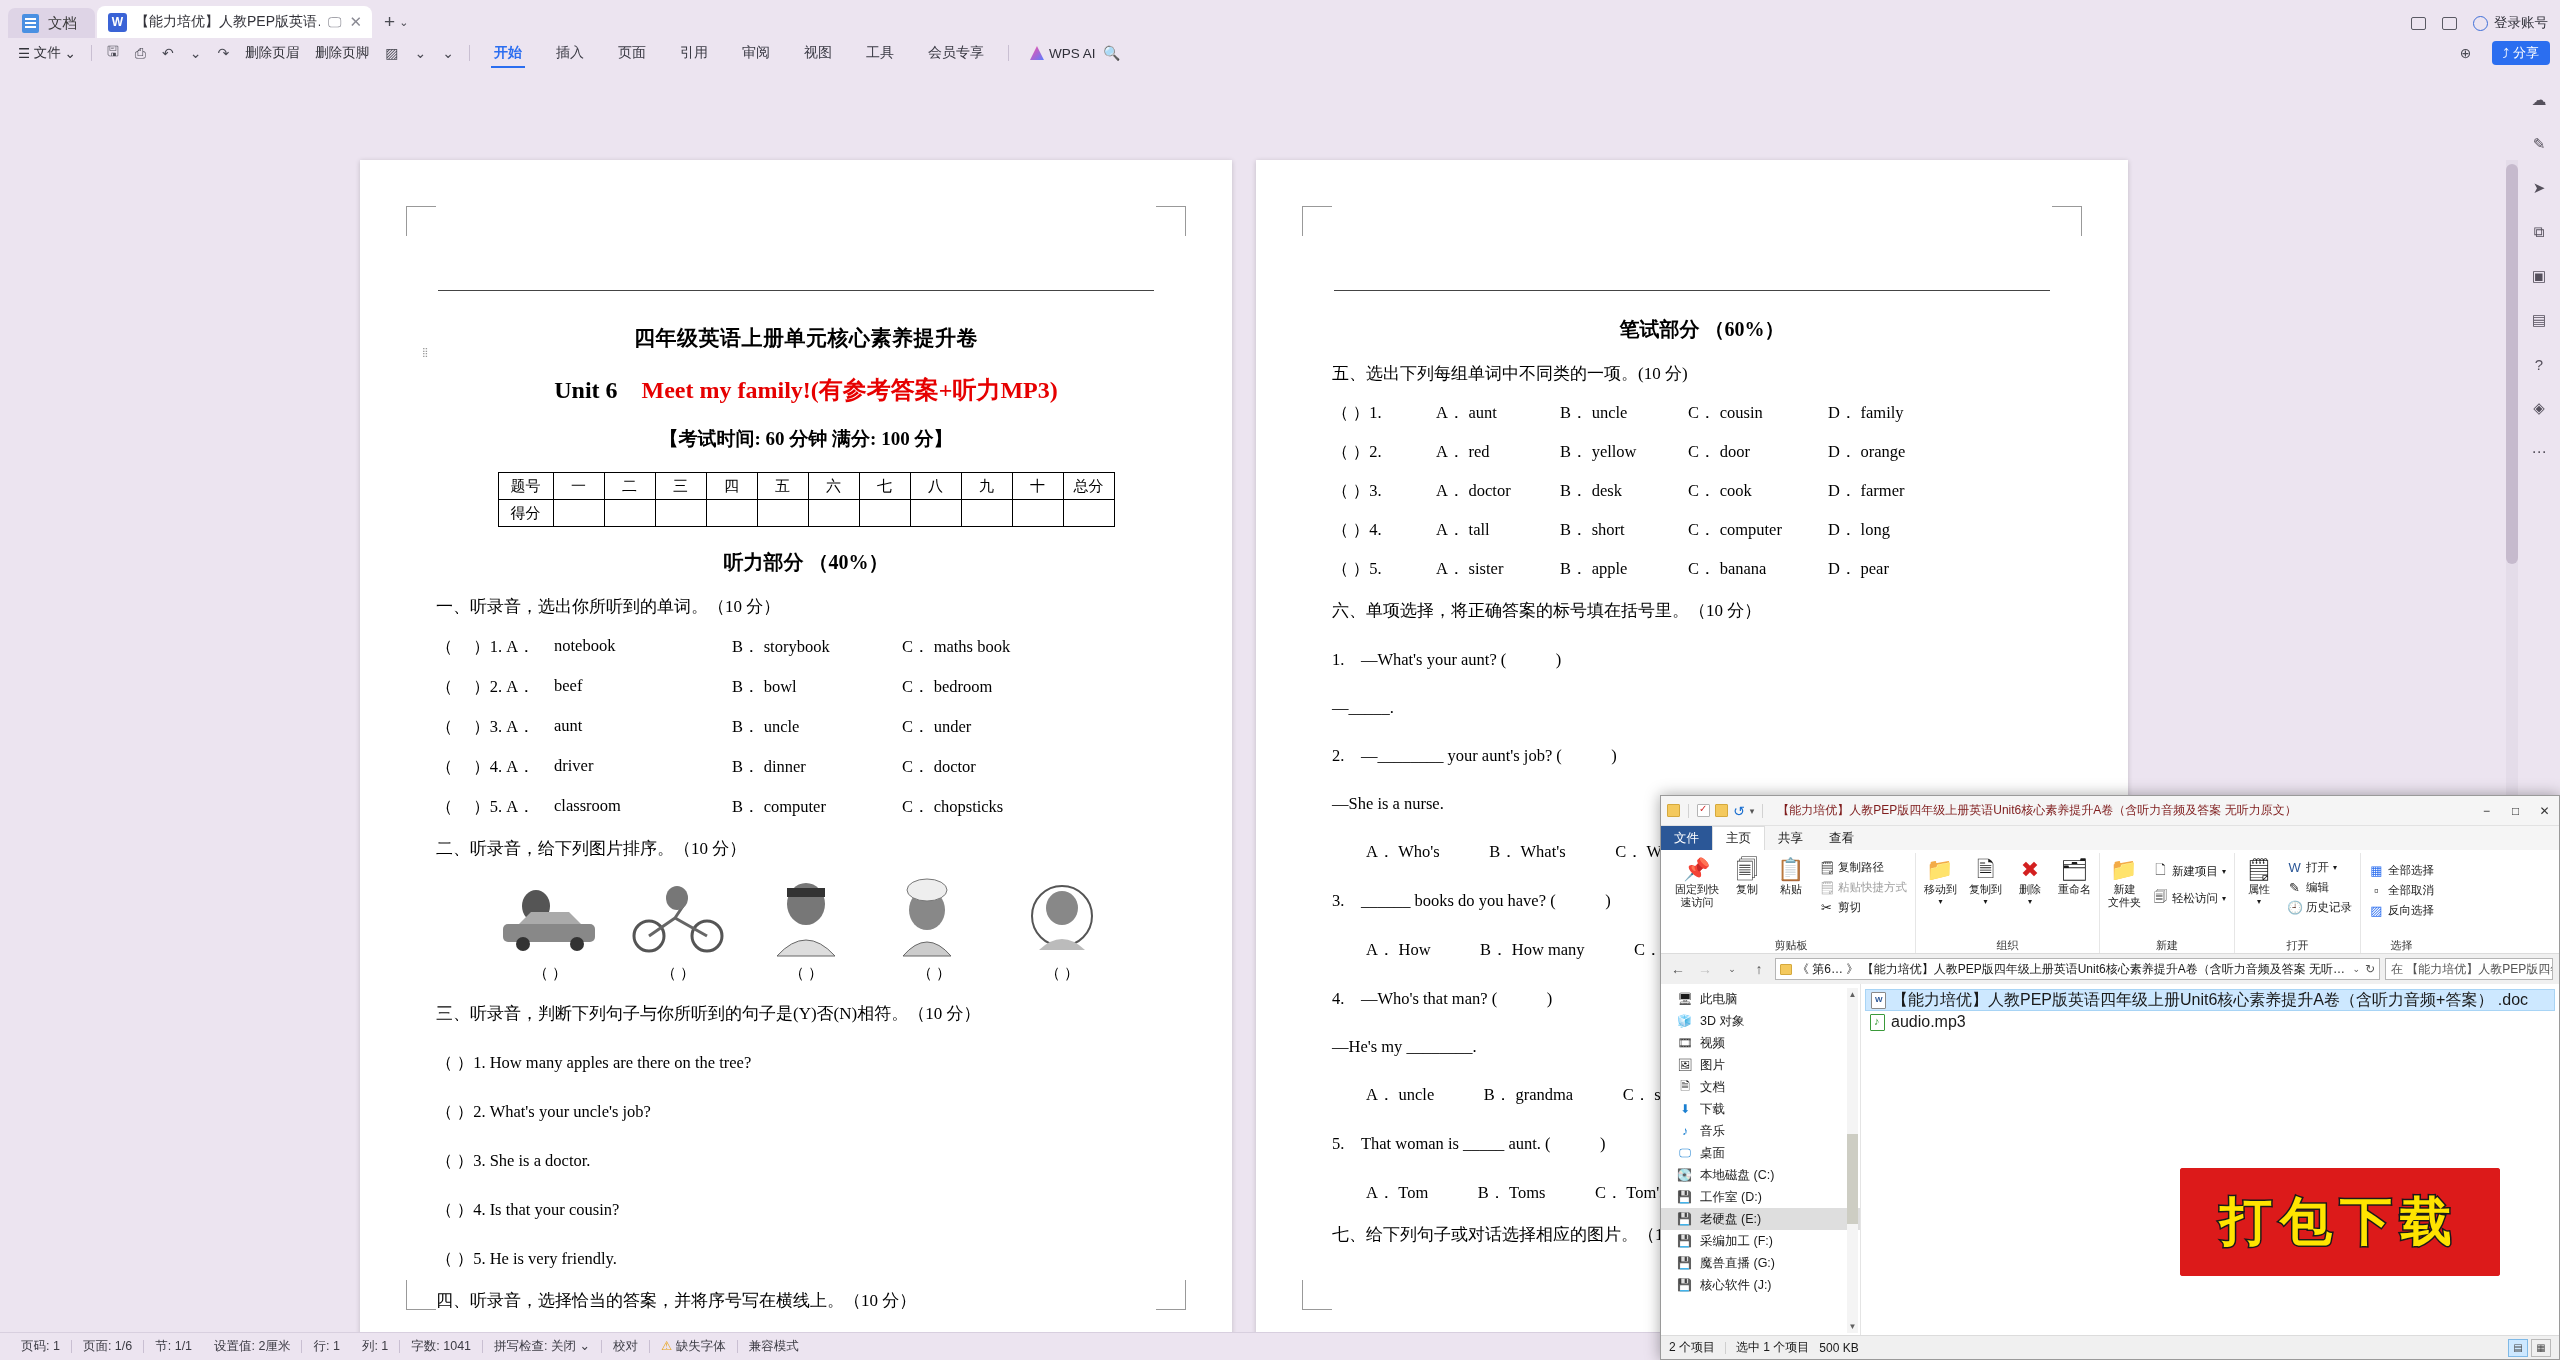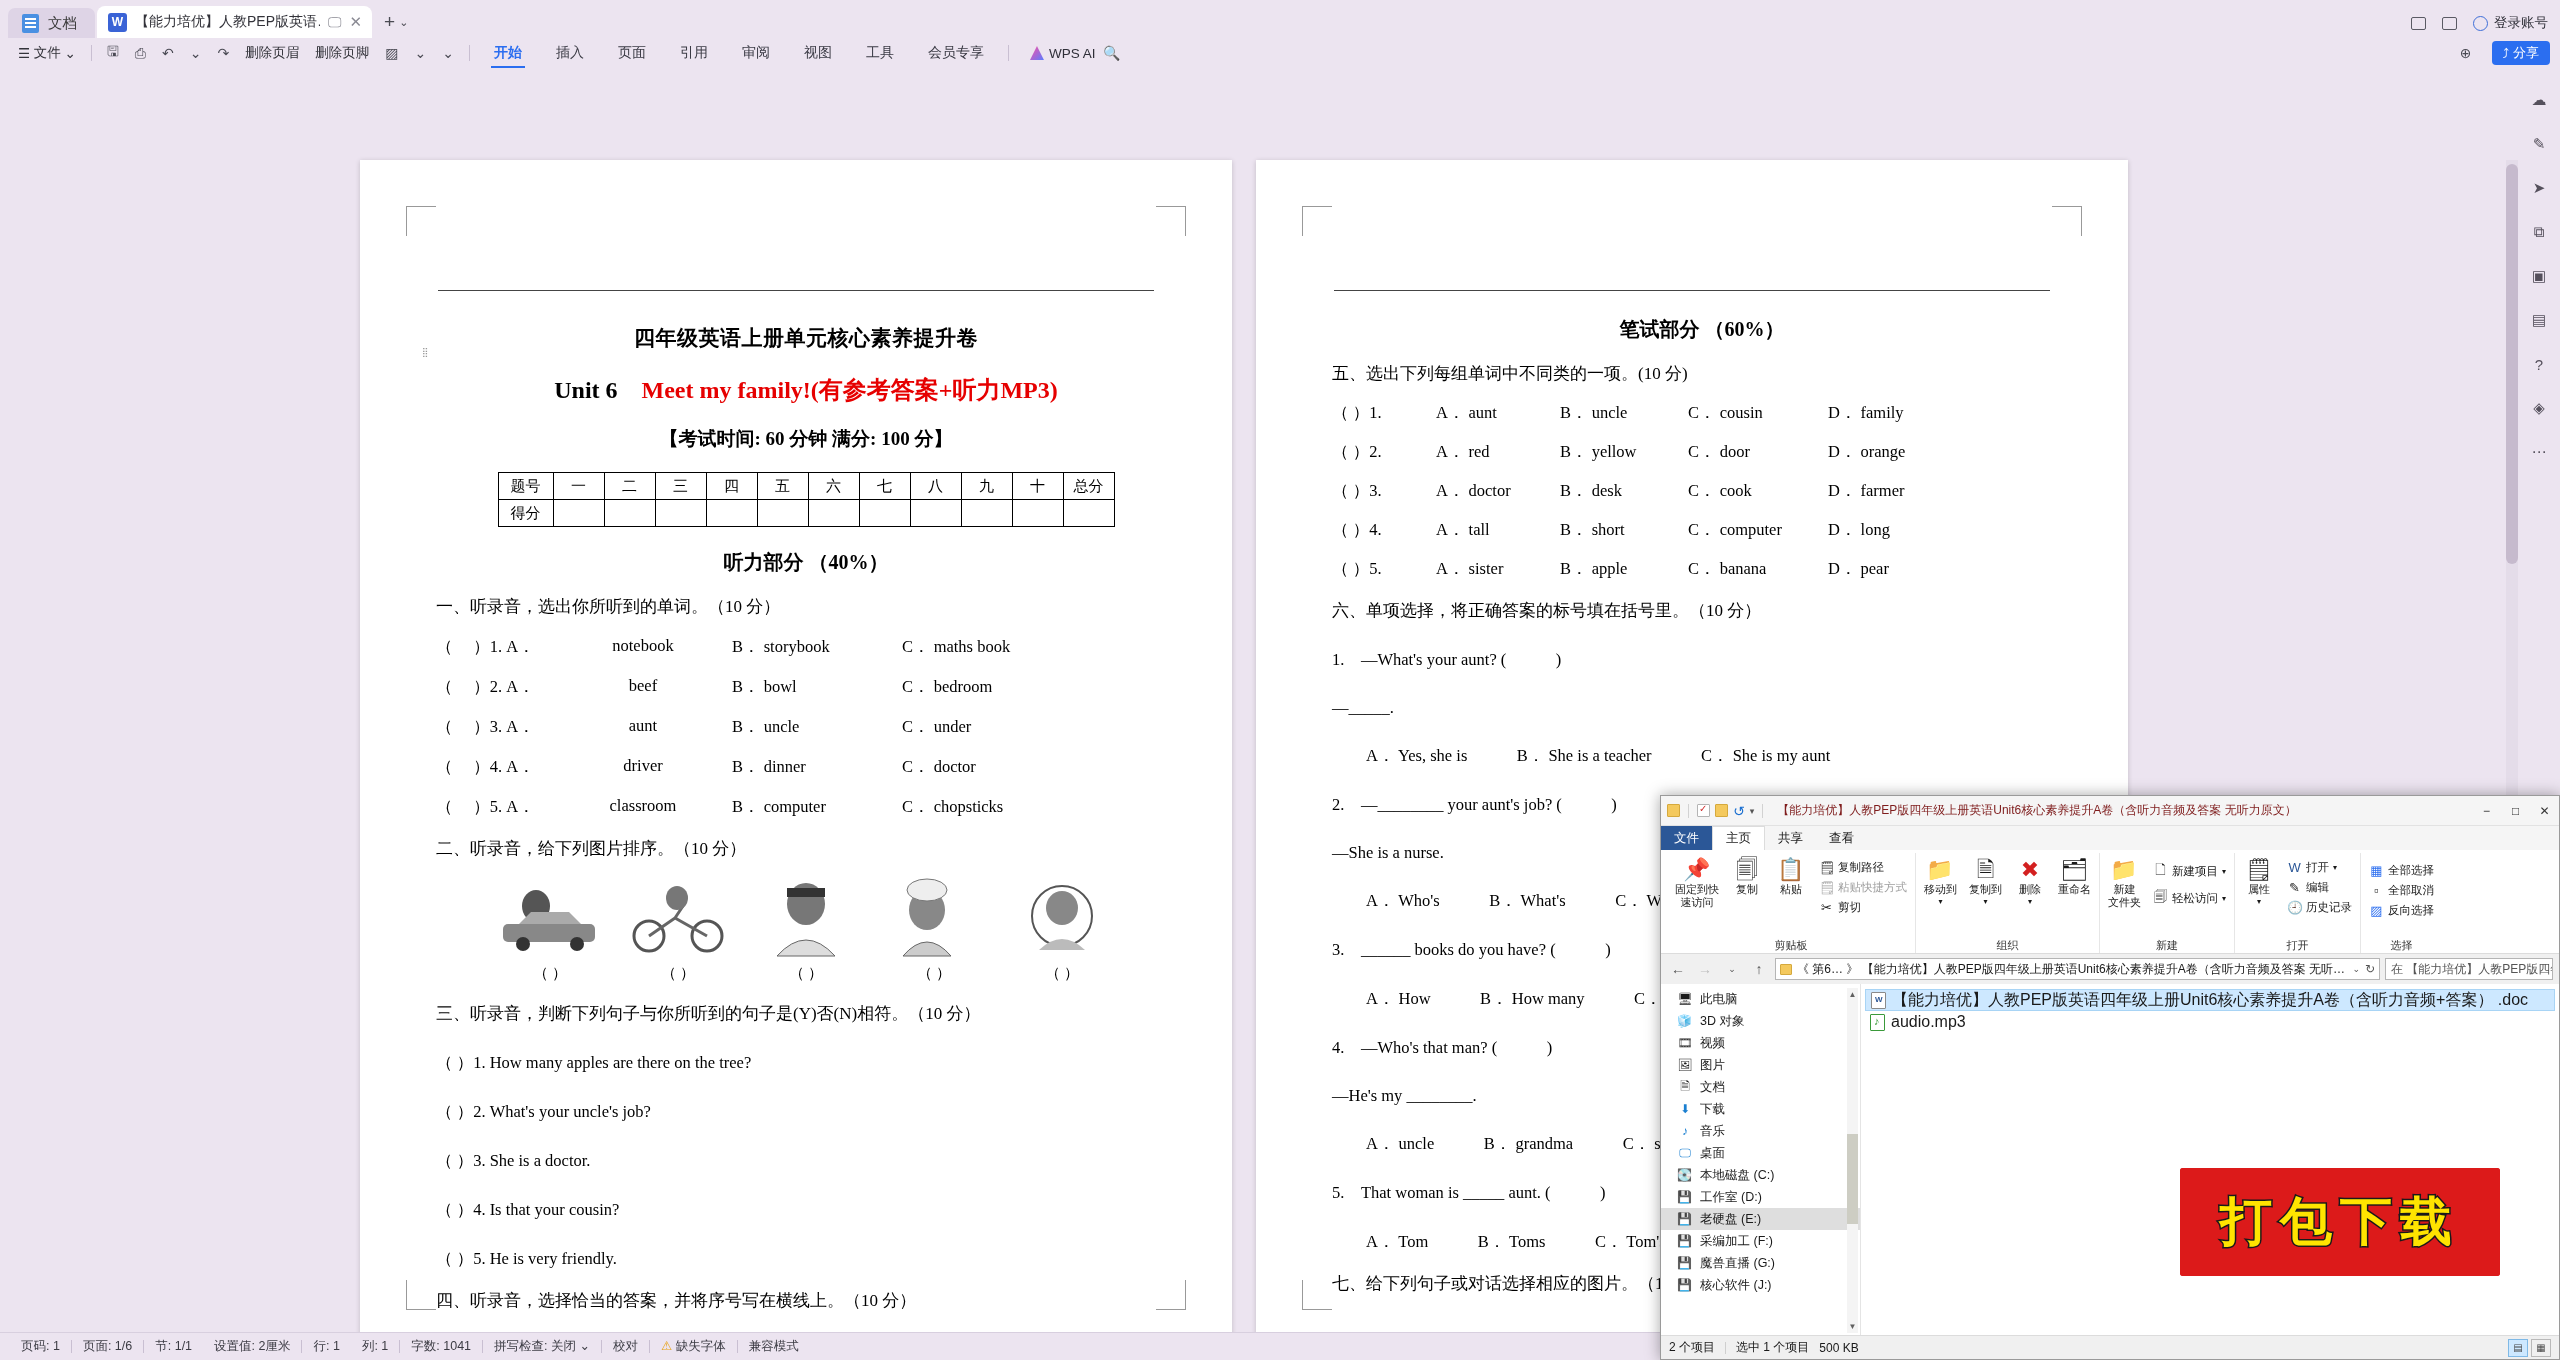--- a/index.html
+++ b/index.html
@@ -72,21 +72,21 @@
   .t2{font-size:24px;font-weight:bold;margin-top:22px;}
   .t2 .red{color:#e60000;}
   .t3{font-size:19px;font-weight:bold;margin-top:20px;}
   .scoretbl{margin:20px auto 0;border-collapse:collapse;}
   .scoretbl td{border:1px solid #000;width:51px;height:27px;text-align:center;font-size:15px;}
   .scoretbl td.h{width:55px;}
   .sect{font-size:20px;font-weight:bold;text-align:center;margin-top:22px;}
   .qh{font-size:17px;margin-top:19px;}
   .qrow{font-size:16.5px;margin-top:18px;display:flex;}
   .qrow .pa{width:118px;}
-  .qrow .op{width:178px;text-align:center;}
+  .qrow .op{width:178px;}
   .qrow .op2{width:170px;}
   .qline{font-size:16.5px;margin-top:27px;}
   .imgrow{display:flex;gap:10px;justify-content:center;margin-top:18px;}
   .thumb{width:118px;height:80px;border:0;display:flex;align-items:center;justify-content:center;font-size:10px;color:#555;overflow:hidden;position:relative;background:#fff;}
   .brk{display:flex;gap:10px;justify-content:center;margin-top:6px;font-size:15px;}
   .brk span{width:118px;text-align:center;}
   .famimg{width:194px;height:76px;border:1px solid #888;margin-top:14px;margin-left:26px;display:inline-block;vertical-align:middle;overflow:hidden;position:relative;}
   .blanks{font-size:16.5px;display:inline-block;vertical-align:middle;margin-left:4px;}
 
   
@@ -473,21 +473,20 @@
           <span class="c1">A． sister</span>
           <span class="c2">B． apple</span>
           <span class="c3">C． banana</span>
           <span>D． pear</span>
         </div>
 
         <div class="qh">六、单项选择，将正确答案的标号填在括号里。（10 分）</div>
 
         <div class="qline">1.　—What's your aunt? (　　　)</div>
         <div class="qline">—_____.</div>
-        <div class="qline" style="padding-left:34px;">A． Yes, she is　　　B． She is a teacher　　　C． She is my aunt</div>
 
         <div class="qline">2.　—________ your aunt's job? (　　　)</div>
         <div class="qline">—She is a nurse.</div>
         <div class="qline" style="padding-left:34px;">A． Who's　　　B． What's　　　C． What</div>
 
         <div class="qline">3.　______ books do you have? (　　　)</div>
         <div class="qline" style="padding-left:34px;">A． How　　　B． How many　　　C． How old</div>
 
         <div class="qline">4.　—Who's that man? (　　　)</div>
         <div class="qline">—He's my ________.</div>

